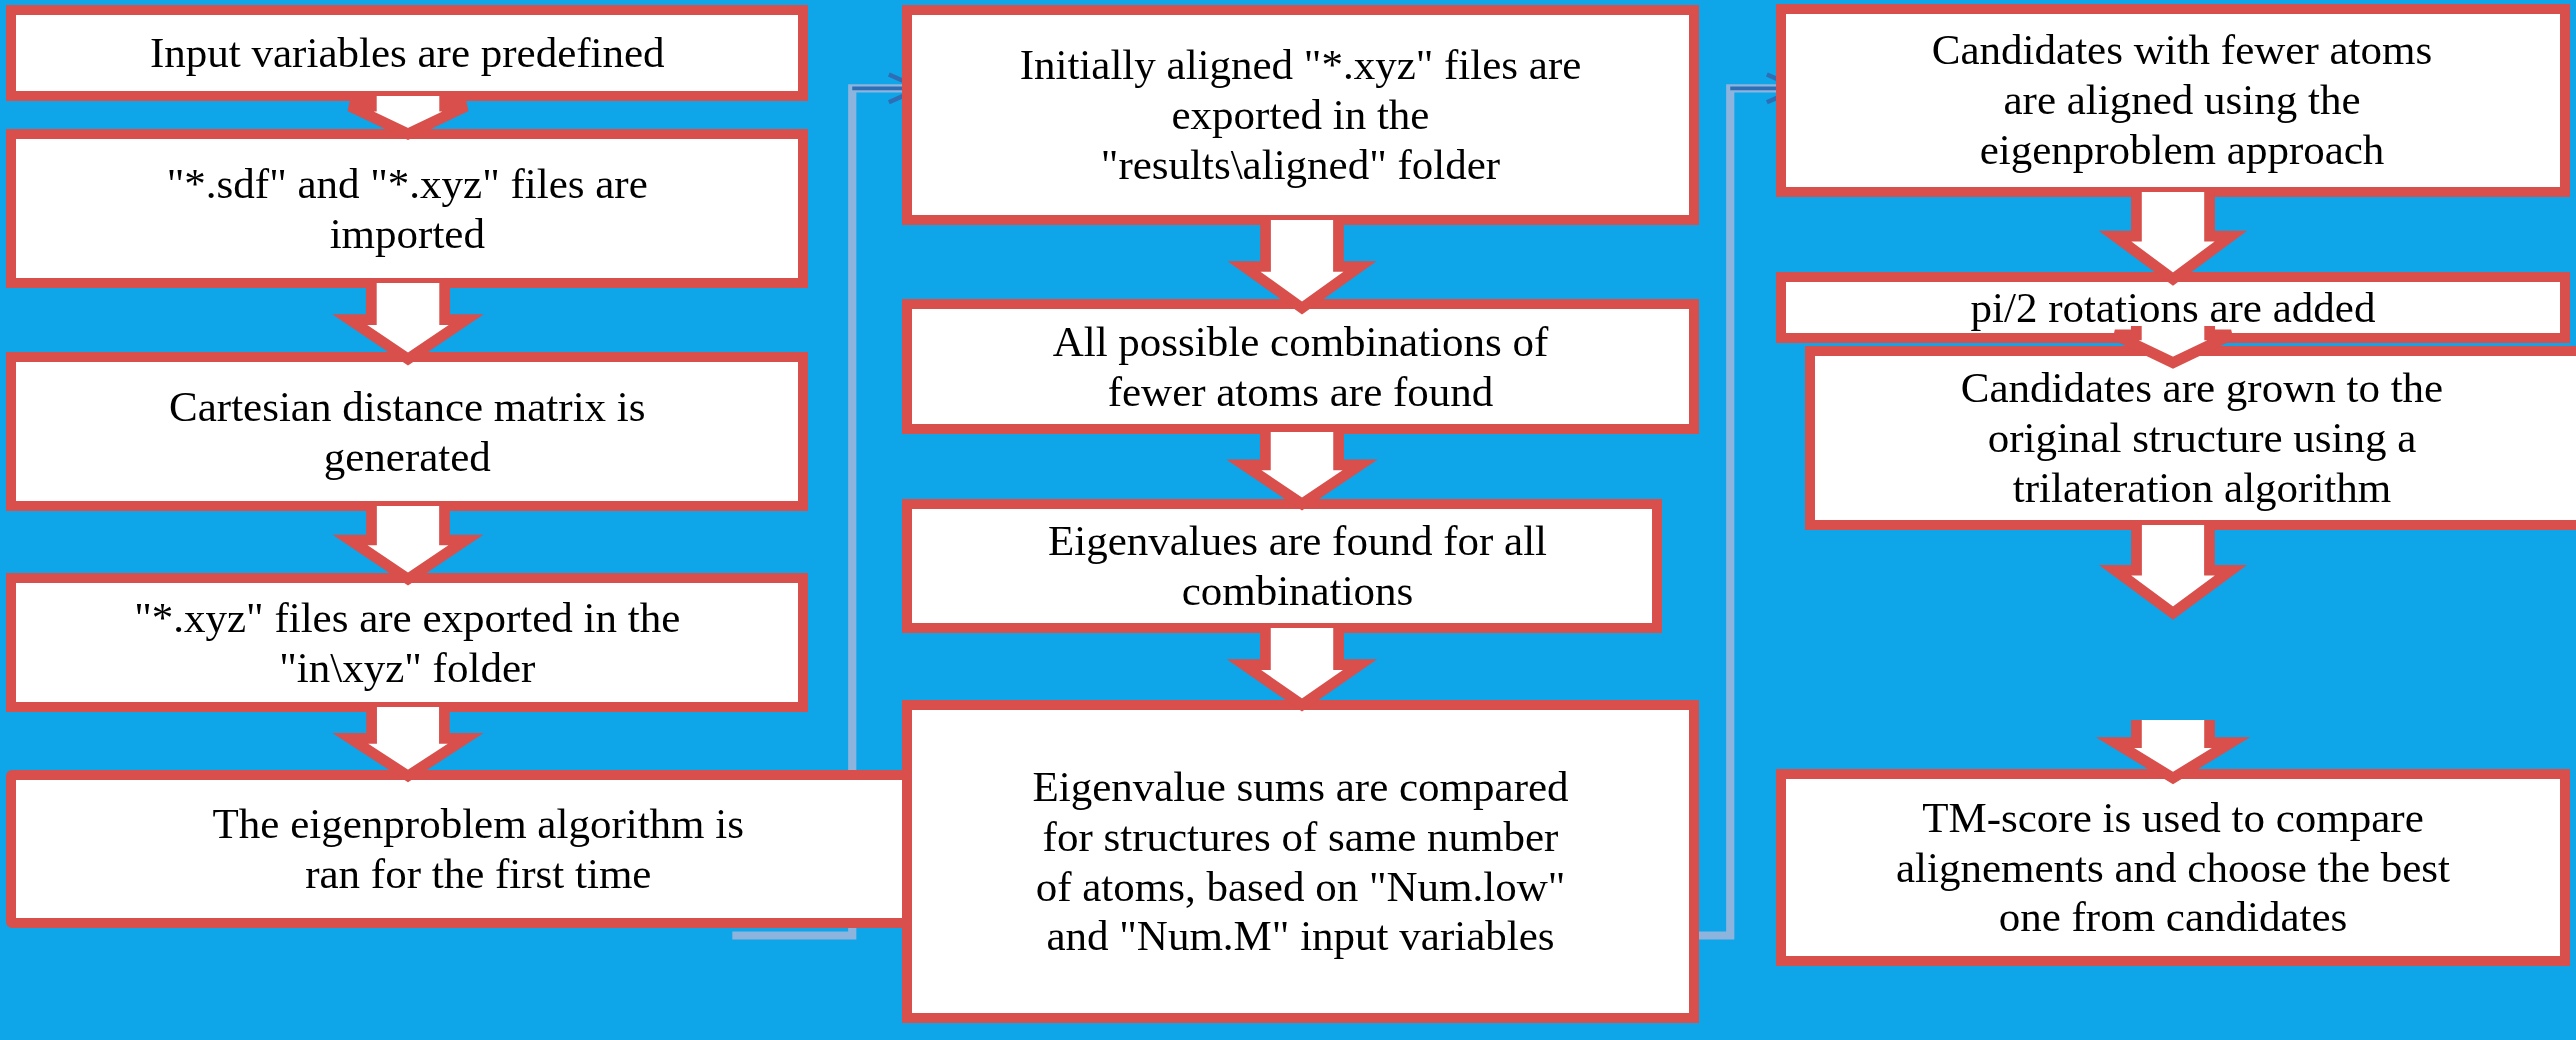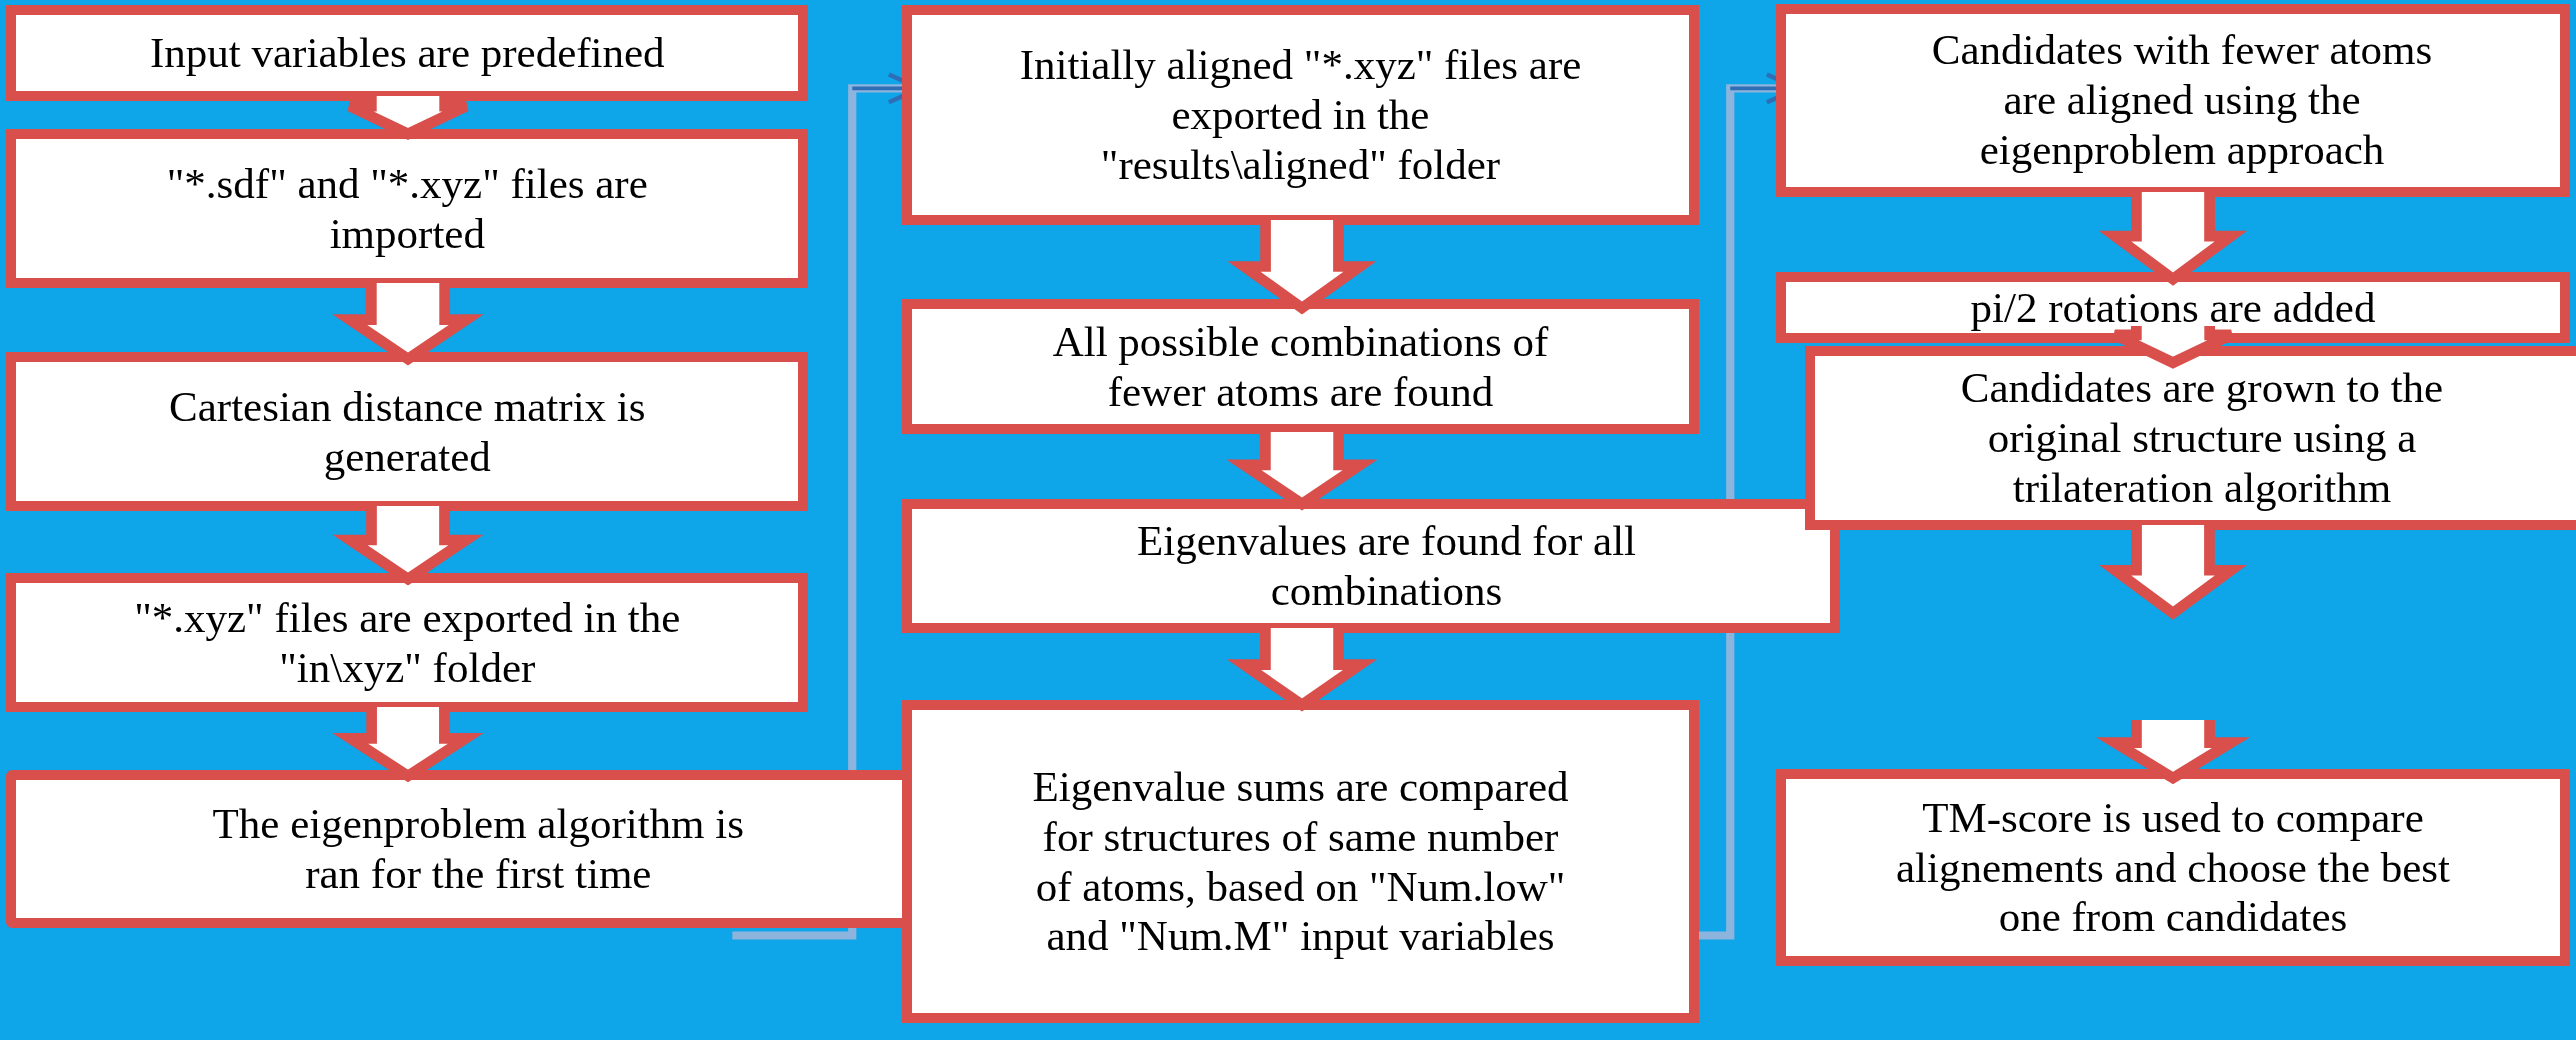--- a/index.html
+++ b/index.html
@@ -132,21 +132,21 @@
     <span class="node-label">All possible combinations of
 fewer atoms are found</span>
   </div>
 
   <div class="arrow-down" style="left:1216px; top:432px; width:172px; height:72px;">
     <svg width="172" height="72" viewBox="0 0 272 114">
       <path d="M 78 0 L 78 52 L 44 52 L 136 114 L 228 52 L 194 52 L 194 0" fill="#ffffff" stroke="#d94f4b" stroke-width="17" stroke-linejoin="miter"></path>
     </svg>
   </div>
 
-  <div class="node" style="left:902px; top:499px; width:938px; height:134px;padding-left:31px;">
+  <div class="node" style="left:902px; top:499px; width:760px; height:134px;padding-left:31px;">
     <span class="node-label">Eigenvalues are found for all
 combinations</span>
   </div>
 
   <div class="arrow-down" style="left:1216px; top:628px; width:172px; height:77px;">
     <svg width="172" height="77" viewBox="0 0 272 122">
       <path d="M 78 0 L 78 58 L 44 58 L 136 122 L 228 58 L 194 58 L 194 0" fill="#ffffff" stroke="#d94f4b" stroke-width="17" stroke-linejoin="miter"></path>
     </svg>
   </div>
 

